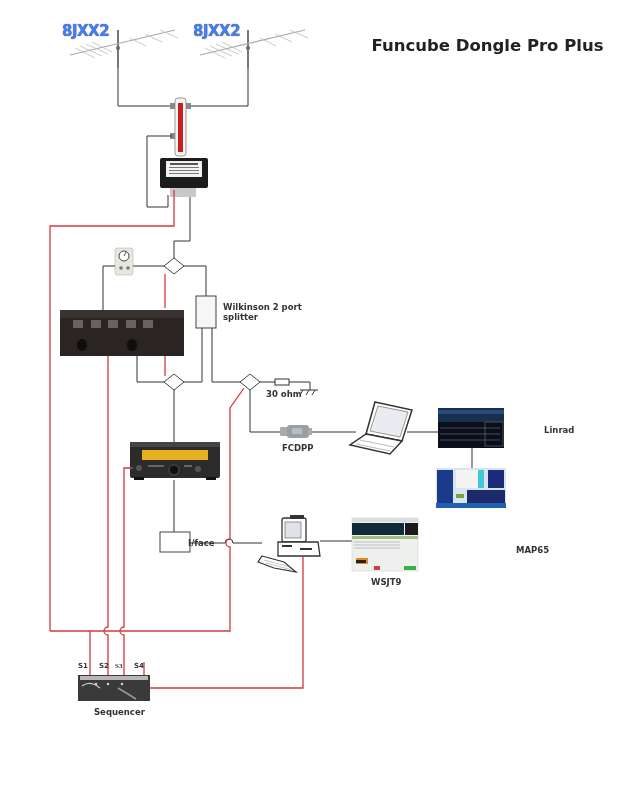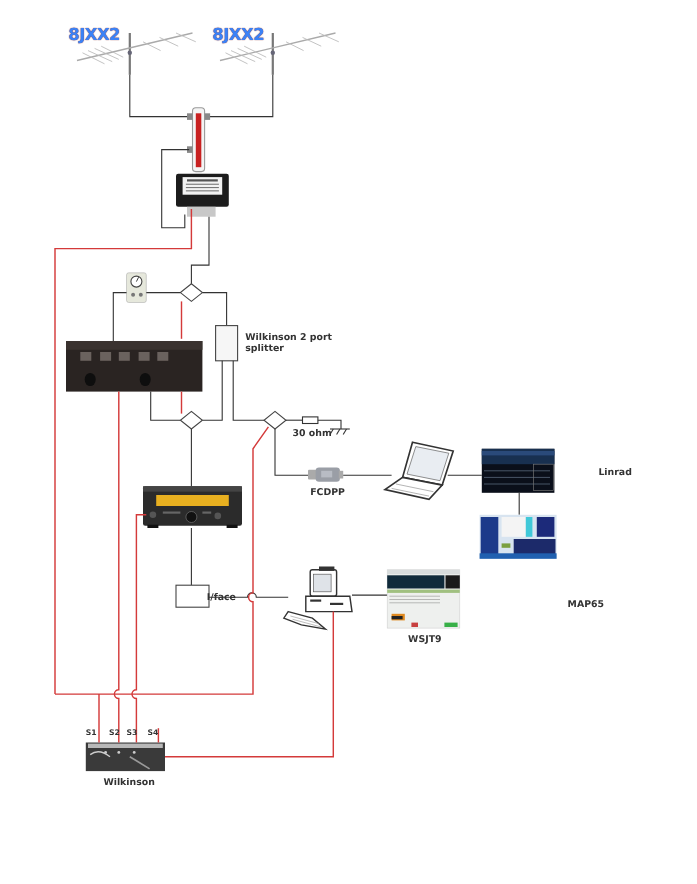--- a/index.html
+++ b/index.html
@@ -229,34 +229,35 @@
 
     <path d="M133,468 L124,468 L124,627 A4,4 0 0 0 124,635 L124,675"></path>
 
     <line x1="144" y1="662" x2="144" y2="675"></line>
 
     <polyline points="303,556 303,688 150,688"></polyline>
   </g>
 </svg>
 
 <div class="title">
+  <div>Funcube Dongle Pro Plus</div>
 </div>
 
 <div class="ant-lbl" style="left:62px; top:22px;">8JXX2</div>
 <div class="ant-lbl" style="left:193px; top:22px;">8JXX2</div>
 
 <div class="lbl center" style="left:223px; top:302px; width:80px;">
   <div>Wilkinson 2 port</div>
   <div>splitter</div>
 </div>
 
 <div class="lbl" style="left:266px; top:389px;">30 ohm</div>
 <div class="lbl" style="left:282px; top:443px;">FCDPP</div>
 <div class="lbl" style="left:544px; top:425px;text-align:right;">Linrad</div>
 <div class="lbl" style="left:516px; top:497px;margin-top:48px;">MAP65</div>
 <div class="lbl" style="left:164px; top:538px;padding-left:24px;">I/face</div>
 <div class="lbl" style="left:371px; top:577px;">WSJT9</div>
 
 <div class="lbl" style="left:78px; top:662px; font-size:7px;">S1</div>
 <div class="lbl" style="left:99px; top:662px; font-size:7px;">S2</div>
-<div class="lbl" style="left:115px; top:662px; font-size:7px;">S3</div>
+<div class="lbl" style="left:115px; top:662px; font-size:7px;font-family:Liberation Serif, serif;">S3</div>
 <div class="lbl" style="left:134px; top:662px; font-size:7px;">S4</div>
-<div class="lbl" style="left:94px; top:707px;">Wilkinson</div>
+<div class="lbl" style="left:94px; top:707px;">Sequencer</div>
 
 </body></html>

